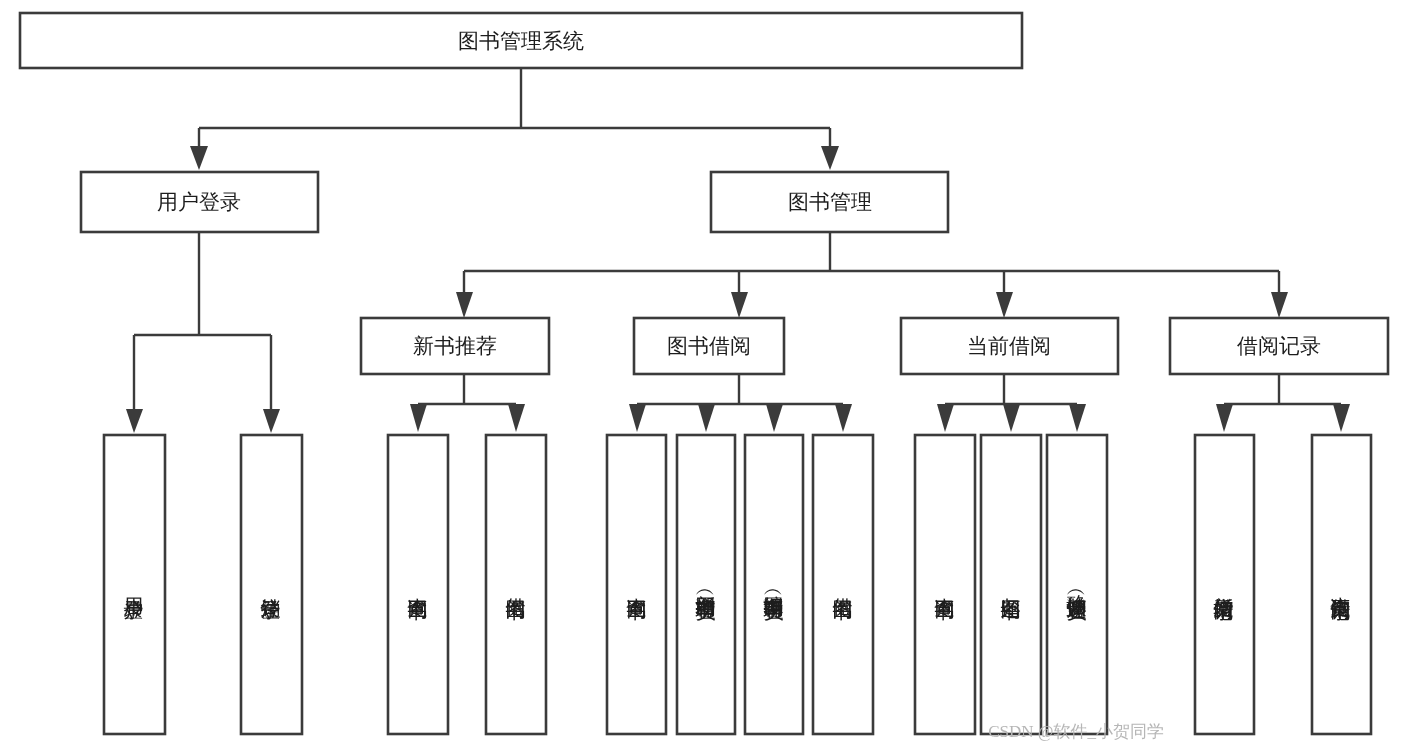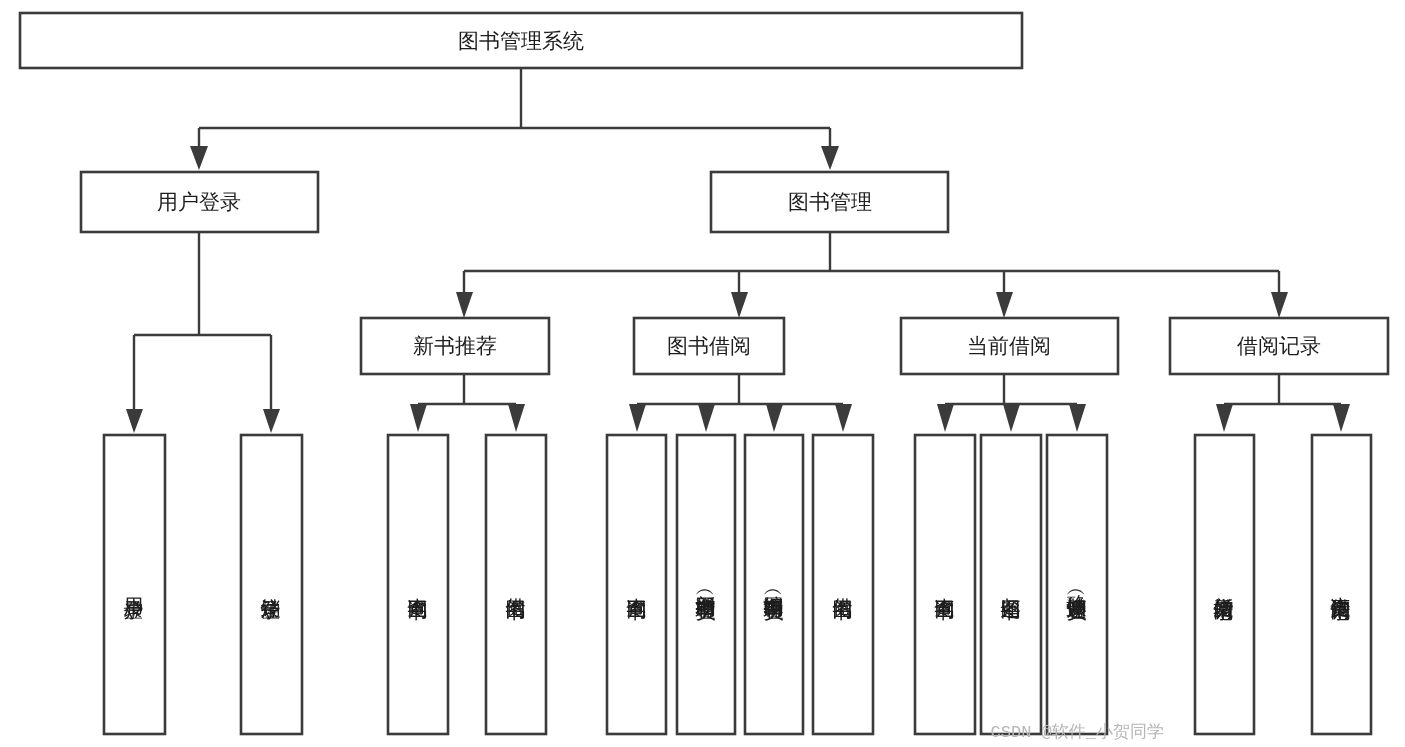--- a/index.html
+++ b/index.html
@@ -55,21 +55,21 @@
     fill: #1d1d1d;
     writing-mode: vertical-rl;
     text-orientation: upright;
     text-anchor: middle;
     letter-spacing: 1px;
   }
   .watermark {
     position: absolute;
     right: 14px;
     bottom: 4px;
-    font-family: Liberation Mono, monospace;
+    font-family: Liberation Serif, serif;
     font-size: 17px;
     color: #b6b6b6;
     white-space: nowrap;
     user-select: none;
   }
 </style>
 </head>
 <body>
 
 <div id="diagram-root">

